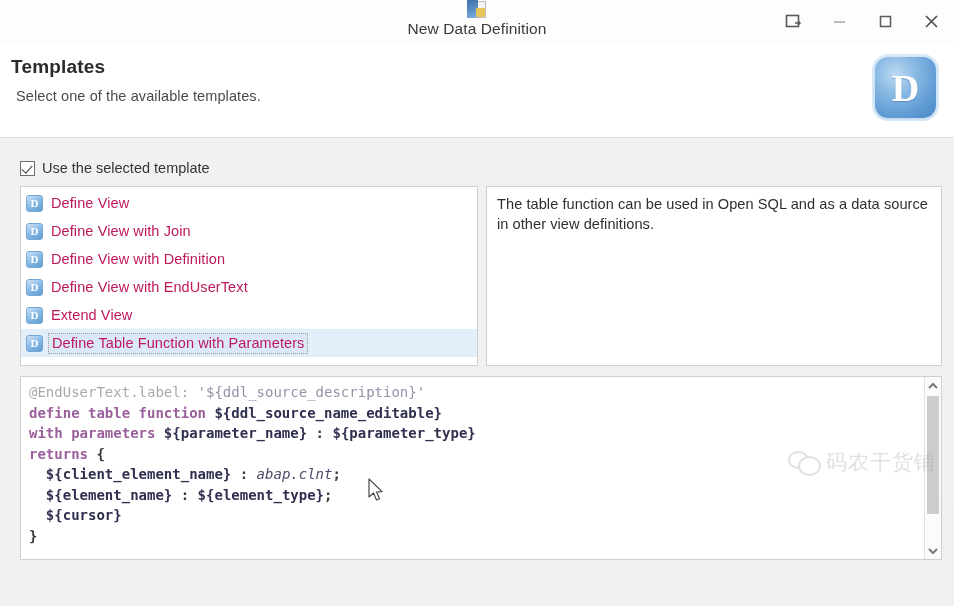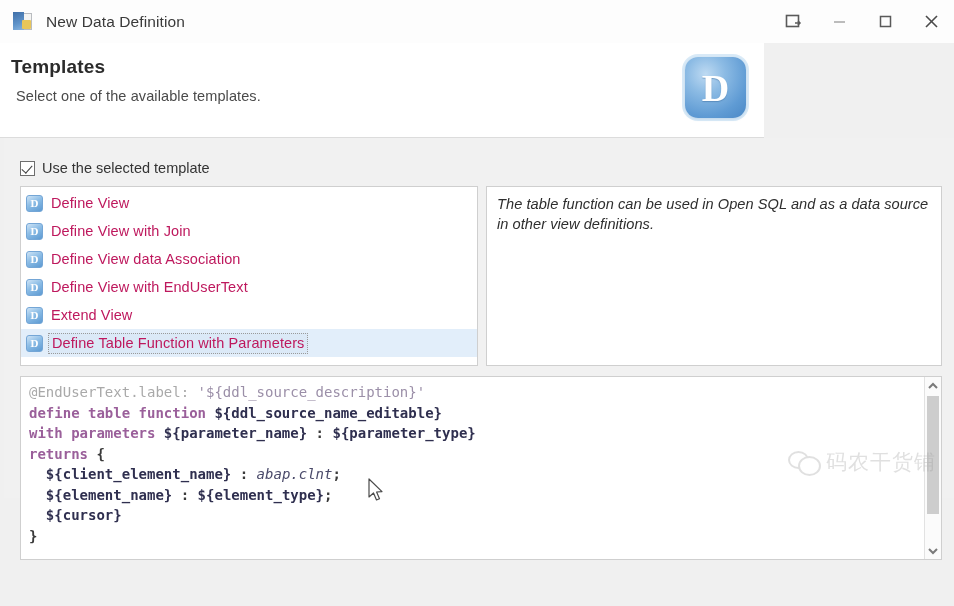--- a/index.html
+++ b/index.html
@@ -27,20 +27,21 @@
   
   #titlebar {
     position: absolute;
     left: 0; top: 0;
     width: 954px;
     height: 43px;
     background: #fdfdfd;
     display: flex;
     align-items: center;
     box-sizing: border-box;
+    flex-direction: column;
   }
   #app-icon {
     width: 22px;
     height: 20px;
     margin-left: 13px;
     margin-right: 11px;
     position: relative;
     flex: none;
   }
   #app-icon .sheet {
@@ -85,21 +86,21 @@
     align-items: center;
     justify-content: center;
     color: #5a5a5a;
   }
   .tb-btn svg { display: block; }
 
   
   #header {
     position: absolute;
     left: 0; top: 43px;
-    width: 764px;
+    width: 954px;
     height: 95px;
     background: #ffffff;
     border-bottom: 1px solid #dcdcdc;
     box-sizing: border-box;
   }
   #header-title {
     position: absolute;
     left: 11px; top: 13px;
     font-size: 19px;
     font-weight: bold;
@@ -238,21 +239,21 @@
     padding: 7px 10px;
     overflow: hidden;
   }
   #template-desc p {
     margin: 0 0 15px 0;
     font-size: 14.6px;
     line-height: 20px;
     color: #2e2e2e;
     letter-spacing: .05px;
   }
-  #template-desc p:last-child { margin-bottom: 0; font-style: italic; }
+  #template-desc p:last-child { margin-bottom: 0; }
 
   
   #code-panel {
     position: absolute;
     left: 16px; top: 238px;
     width: 922px;
     height: 184px;
     background: #ffffff;
     border: 1px solid #cfcfcf;
     box-sizing: border-box;
@@ -410,21 +411,21 @@
         <div class="tpl-item">
           <div class="tpl-icon">
             <span>D</span>
           </div>
           <div class="tpl-label">Define View with Join</div>
         </div>
         <div class="tpl-item">
           <div class="tpl-icon">
             <span>D</span>
           </div>
-          <div class="tpl-label">Define View data Association</div>
+          <div class="tpl-label">Define View with Definition</div>
         </div>
         <div class="tpl-item">
           <div class="tpl-icon">
             <span>D</span>
           </div>
           <div class="tpl-label">Define View with EndUserText</div>
         </div>
         <div class="tpl-item">
           <div class="tpl-icon">
             <span>D</span>

